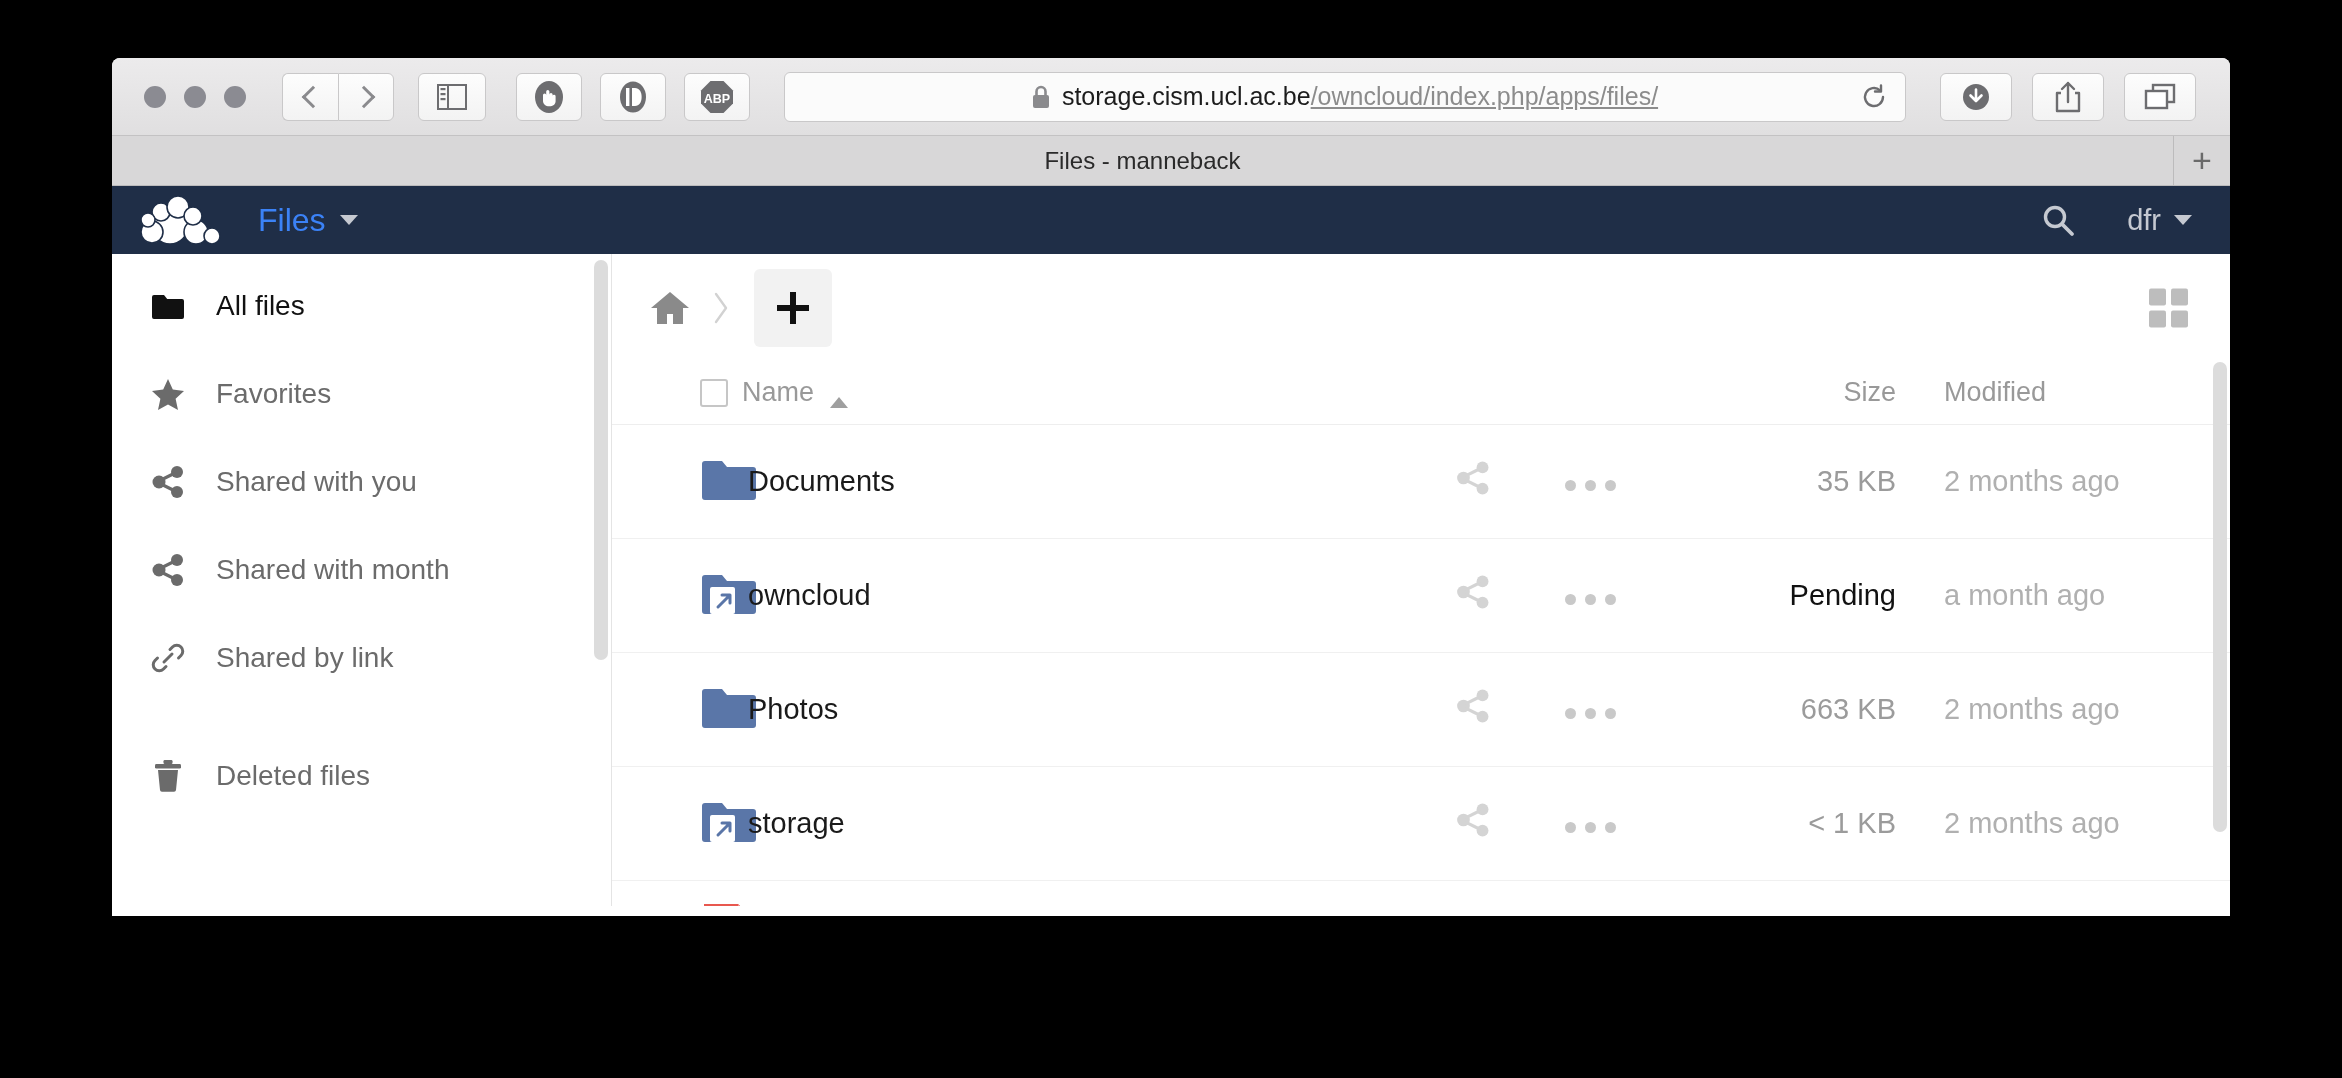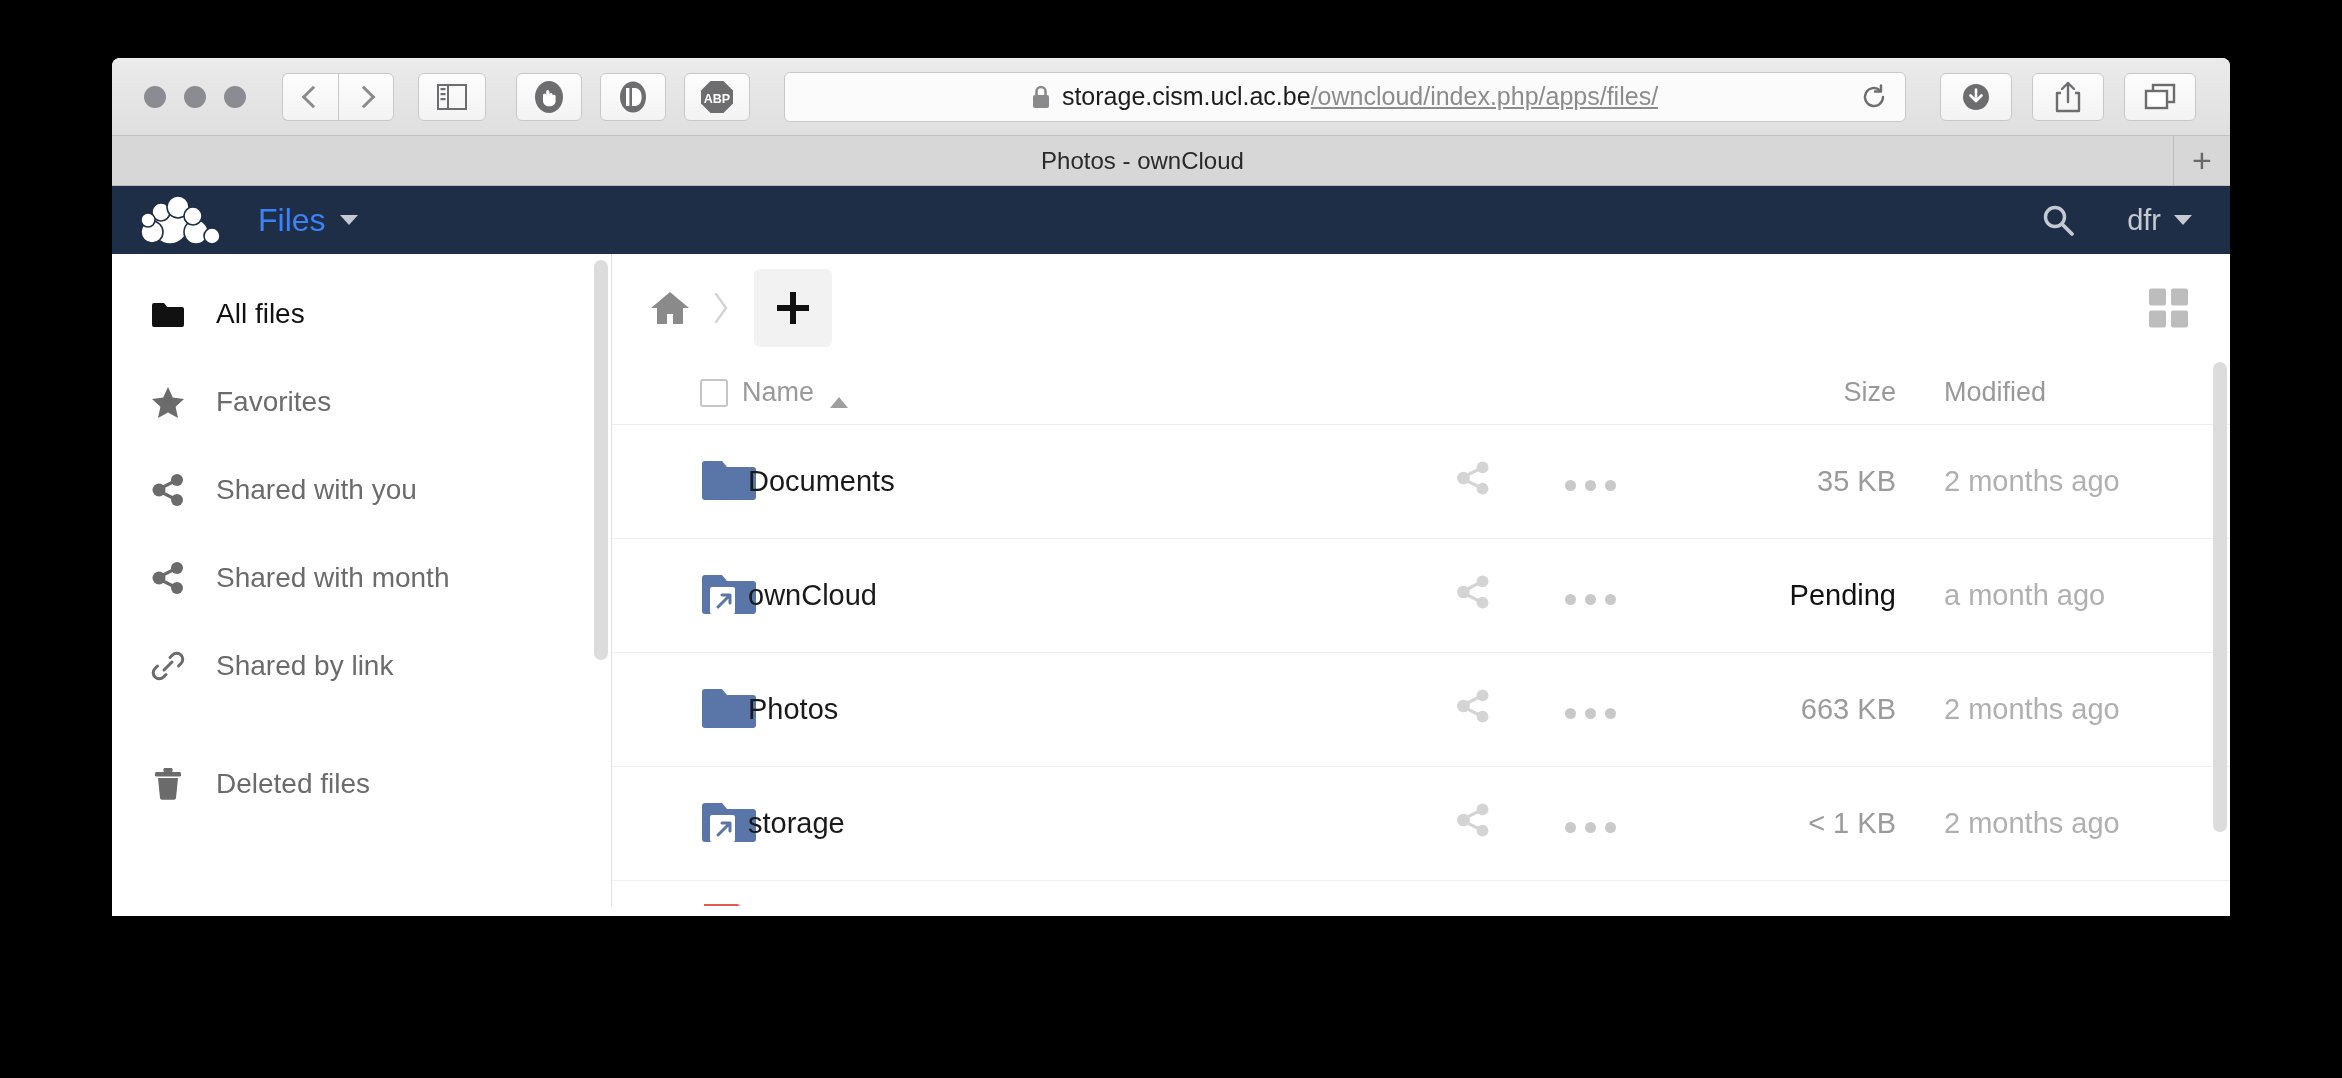--- a/index.html
+++ b/index.html
@@ -127,21 +127,21 @@
   }
 
   
   #app-body { display: flex; height: 652px; background: #fff; }
 
   
   #sidebar {
     width: 500px;
     background: #fff;
     border-right: 1px solid #e4e4e4;
-    padding-top: 16px;
+    padding-top: 8px;
     position: relative;
     flex-shrink: 0;
   }
   .nav-item {
     display: flex; align-items: center;
     height: 88px;
     padding-left: 38px;
     gap: 30px;
     font-size: 28px; font-weight: 300;
     color: #6b6b6b;
@@ -326,21 +326,21 @@
         <svg width="34" height="30" viewBox="0 0 34 30">
           <rect x="10" y="3" width="21" height="17" fill="none" stroke="#6d6d70" stroke-width="2.4"></rect>
           <rect x="3" y="9" width="21" height="17" fill="#fff" stroke="#6d6d70" stroke-width="2.4"></rect>
         </svg>
       </div>
     </div>
   </div>
 
   <div id="tab-bar">
     <div id="active-tab">
-      <span>Photos - ownCloud</span>
+      <span>Files - manneback</span>
     </div>
     <div id="new-tab-btn">+</div>
   </div>
 
   <div id="oc-header">
     <svg id="oc-logo" viewBox="0 0 90 52">
       <circle cx="30" cy="32" r="18" fill="#fff" stroke="#1f2e47" stroke-width="1.6"></circle>
       <circle cx="12" cy="38" r="11" fill="#fff" stroke="#1f2e47" stroke-width="1.6"></circle>
       <circle cx="56" cy="38" r="12" fill="#fff" stroke="#1f2e47" stroke-width="1.6"></circle>
       <circle cx="72" cy="42" r="8" fill="#fff" stroke="#1f2e47" stroke-width="1.6"></circle>
@@ -515,21 +515,21 @@
               <td class="cell-mod col-mod">2 months ago</td>
             </tr>
             <tr>
               <td class="cell-icon col-check">
                 <svg class="file-icon" viewBox="0 0 58 50">
   <path d="M2 8a3 3 0 0 1 3-3h17l5 6h26a3 3 0 0 1 3 3v27a3 3 0 0 1-3 3H5a3 3 0 0 1-3-3z" fill="#5a76a8"></path>
   <rect x="10" y="17" width="25" height="27" rx="2" fill="#fff"></rect>
   <path d="M18 37l11-11M22 25h8v8" fill="none" stroke="#5a76a8" stroke-width="3" stroke-linecap="round" stroke-linejoin="round"></path>
                 </svg>
               </td>
-              <td class="cell-name col-name">ownCloud</td>
+              <td class="cell-name col-name">owncloud</td>
               <td class="cell-share col-share"><span class="share-ico">
   <svg width="36" height="36" viewBox="0 0 34 34">
     <circle cx="26" cy="7" r="5.6" fill="#d4d4d4"></circle>
     <circle cx="8" cy="17" r="6" fill="#d4d4d4"></circle>
     <circle cx="26" cy="27" r="5.6" fill="#d4d4d4"></circle>
     <line x1="10" y1="15" x2="24" y2="8" stroke="#d4d4d4" stroke-width="3"></line>
     <line x1="10" y1="19" x2="24" y2="26" stroke="#d4d4d4" stroke-width="3"></line>
   </svg></span></td>
               <td class="cell-dots col-dots"><span class="dots-ico">
                   <i></i>

